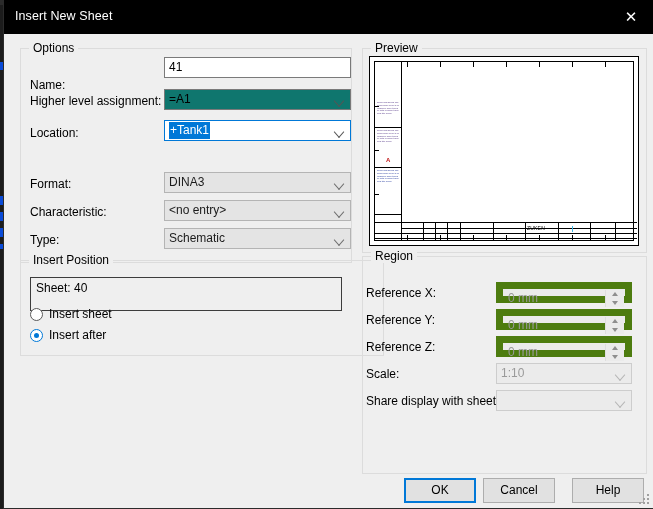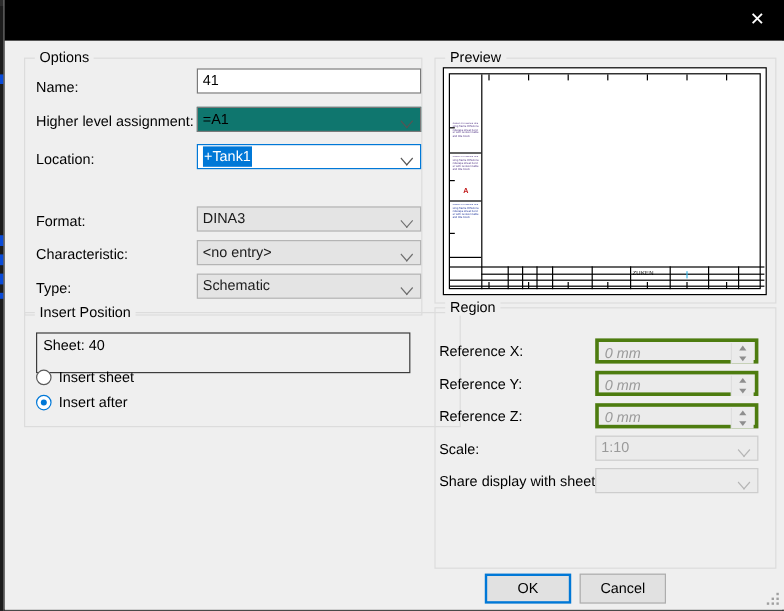--- a/index.html
+++ b/index.html
@@ -182,22 +182,21 @@
     color: #ffffff;
     padding: 1px 1px 2px 1px;
   }
 
   
   .spin {
     position: absolute;
     box-sizing: border-box;
     height: 21px;
     background: #ebebeb;
-    border: 3px solid #4d7c0f;
-    font-style: italic;
+    border: 7px solid #4d7c0f;
   }
   .spin .stext {
     position: absolute;
     left: 5px; top: 0;
     right: 22px;
     line-height: 19px;
     font-size: 12px;
     color: #9a9a9a;
     white-space: nowrap;
     overflow: hidden;
@@ -361,30 +360,31 @@
 <div class="behind-strip" style="left:604px;top:0;width:49px;height:5px;"></div>
 <div class="behind-blue" style="left:0;top:62px;height:8px;"></div>
 <div class="behind-blue" style="left:0;top:196px;height:9px;"></div>
 <div class="behind-blue" style="left:0;top:212px;height:9px;"></div>
 <div class="behind-blue" style="left:0;top:228px;height:9px;"></div>
 <div class="behind-blue" style="left:0;top:244px;height:5px;"></div>
 
 <div class="dialog">
 
   <div class="titlebar">
+    <div class="titlebar-text">Insert New Sheet</div>
     <div class="titlebar-close">✕</div>
   </div>
 
   <div class="client">
 
     <div class="group" style="left:16px; top:14px; width:332px; height:215px;">
       <div class="group-title">Options</div>
     </div>
 
-    <div class="lbl" style="left:26px; top:32px;">Name:</div>
+    <div class="lbl" style="left:26px; top:44px;">Name:</div>
     <div class="tbox" style="left:160px; top:23px; width:187px;">41</div>
 
     <div class="lbl" style="left:26px; top:60px;">Higher level assignment:</div>
     <div class="combo" style="left:160px; top:55px; width:187px;">
       <div class="ctext">=A1</div>
       <div class="carrow"></div>
     </div>
 
     <div class="lbl" style="left:26px; top:92px;">Location:</div>
     <div class="combo focused" style="left:160px; top:86px; width:187px;">
@@ -523,20 +523,21 @@
     </div>
 
     <div class="lbl" style="left:362px; top:360px;">Share display with sheet:</div>
     <div class="combo disabled" style="left:492px; top:356px; width:136px;">
       <div class="ctext"></div>
       <div class="carrow"></div>
     </div>
 
     <div class="btn default" style="left:400px; top:444px; width:72px;">OK</div>
     <div class="btn" style="left:479px; top:444px; width:72px;">Cancel</div>
+    <div class="btn" style="left:568px; top:444px; width:72px;">Help</div>
 
     <div class="grip">
       <i style="left:8px; top:8px;"></i>
       <i style="left:4px; top:8px;"></i>
       <i style="left:8px; top:4px;"></i>
       <i style="left:0px; top:8px;"></i>
       <i style="left:4px; top:4px;"></i>
       <i style="left:8px; top:0px;"></i>
     </div>
 

